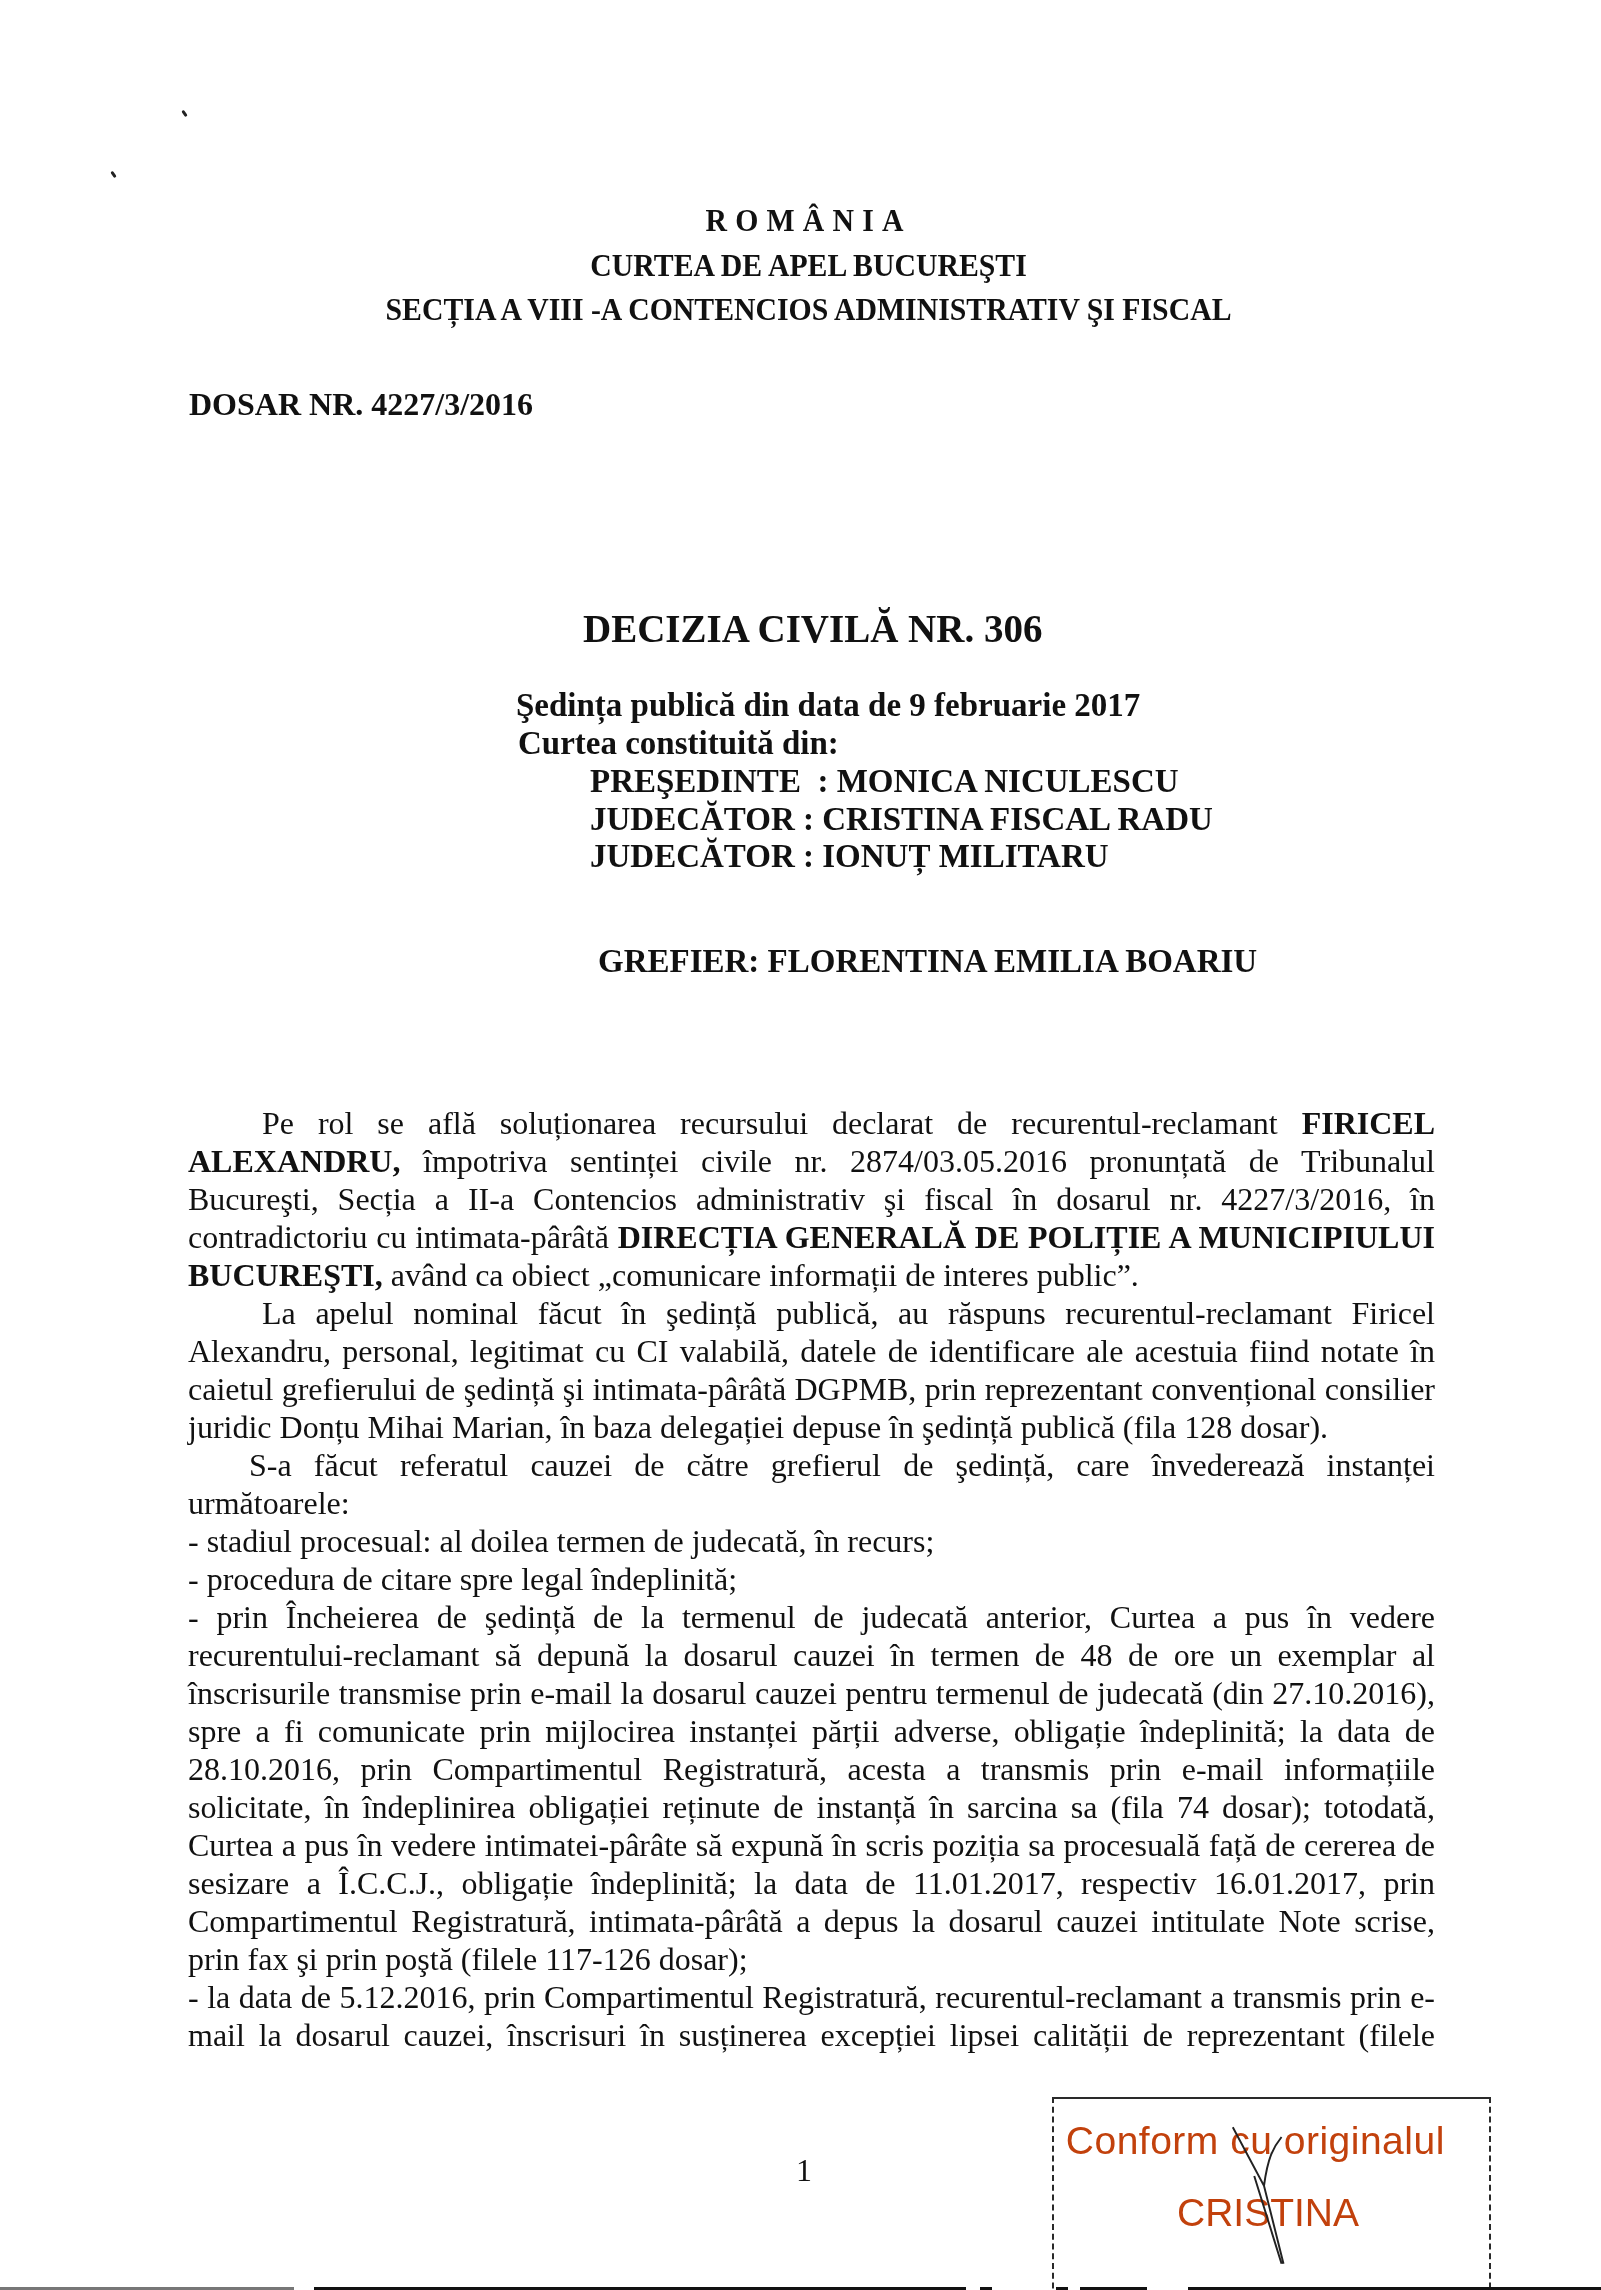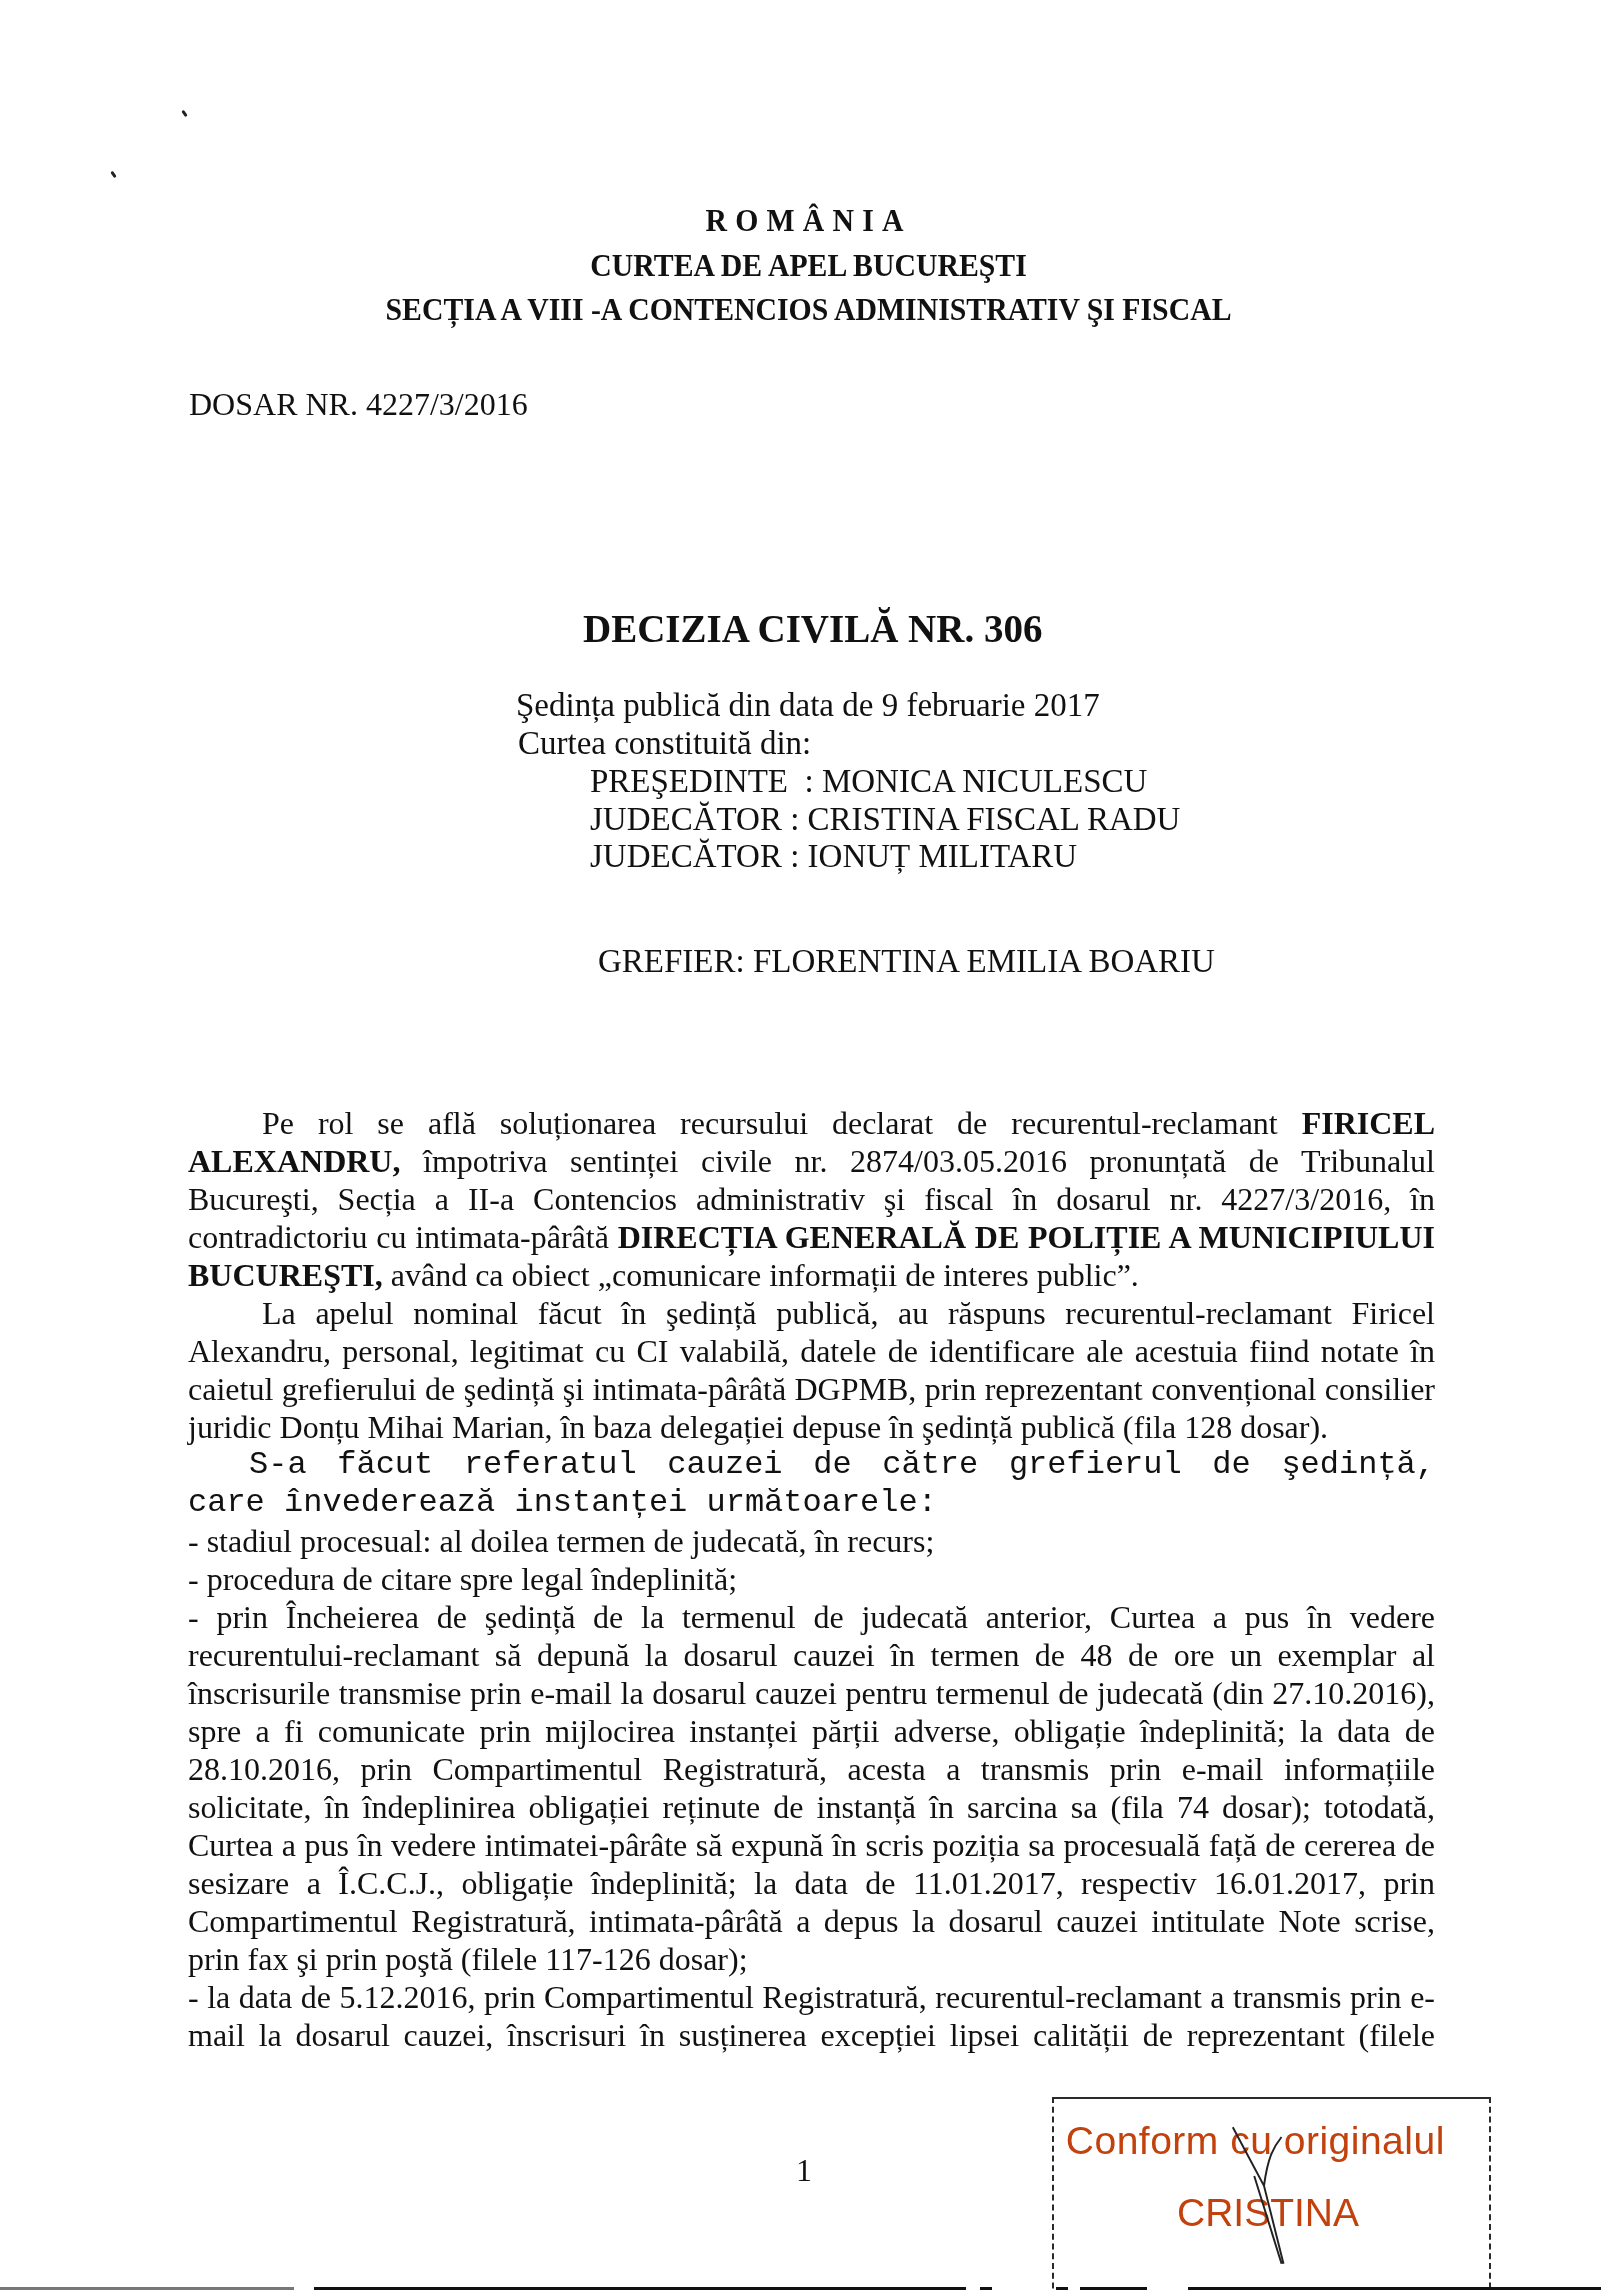--- a/index.html
+++ b/index.html
@@ -25,40 +25,40 @@
       transform: scaleX(0.93);
       transform-origin: 809px 0;
     }
     .spaced { letter-spacing: 8.8px; }
     .title {
       font-weight: bold;
       font-size: 39px;
       line-height: 39px;
     }
     .meta {
-      font-weight: normal;
+      font-weight: bold;
       font-size: 33px;
       line-height: 33px;
     }
     .body-text {
       position: absolute;
       left: 188px;
       top: 1104px;
       width: 1247px;
       font-size: 32px;
       line-height: 38px;
       text-align: justify;
     }
     .body-text p {
       margin: 0;
       text-align: justify;
       text-align-last: left;
     }
     .indent { text-indent: 74px; }
-    .indent-s { text-indent: 61px; font-family: Liberation Mono, monospace; }
+    .indent-s { text-indent: 61px; }
     .last-line-justify { text-align-last: justify !important; }
     .page-number {
       left: 796px; top: 2154px;
       font-size: 32px; line-height: 32px;
     }
     .stamp {
       position: absolute;
       left: 1052px; top: 2051px;
       width: 439px; height: 211px;
       border: 2px dashed #2a2a2a;

